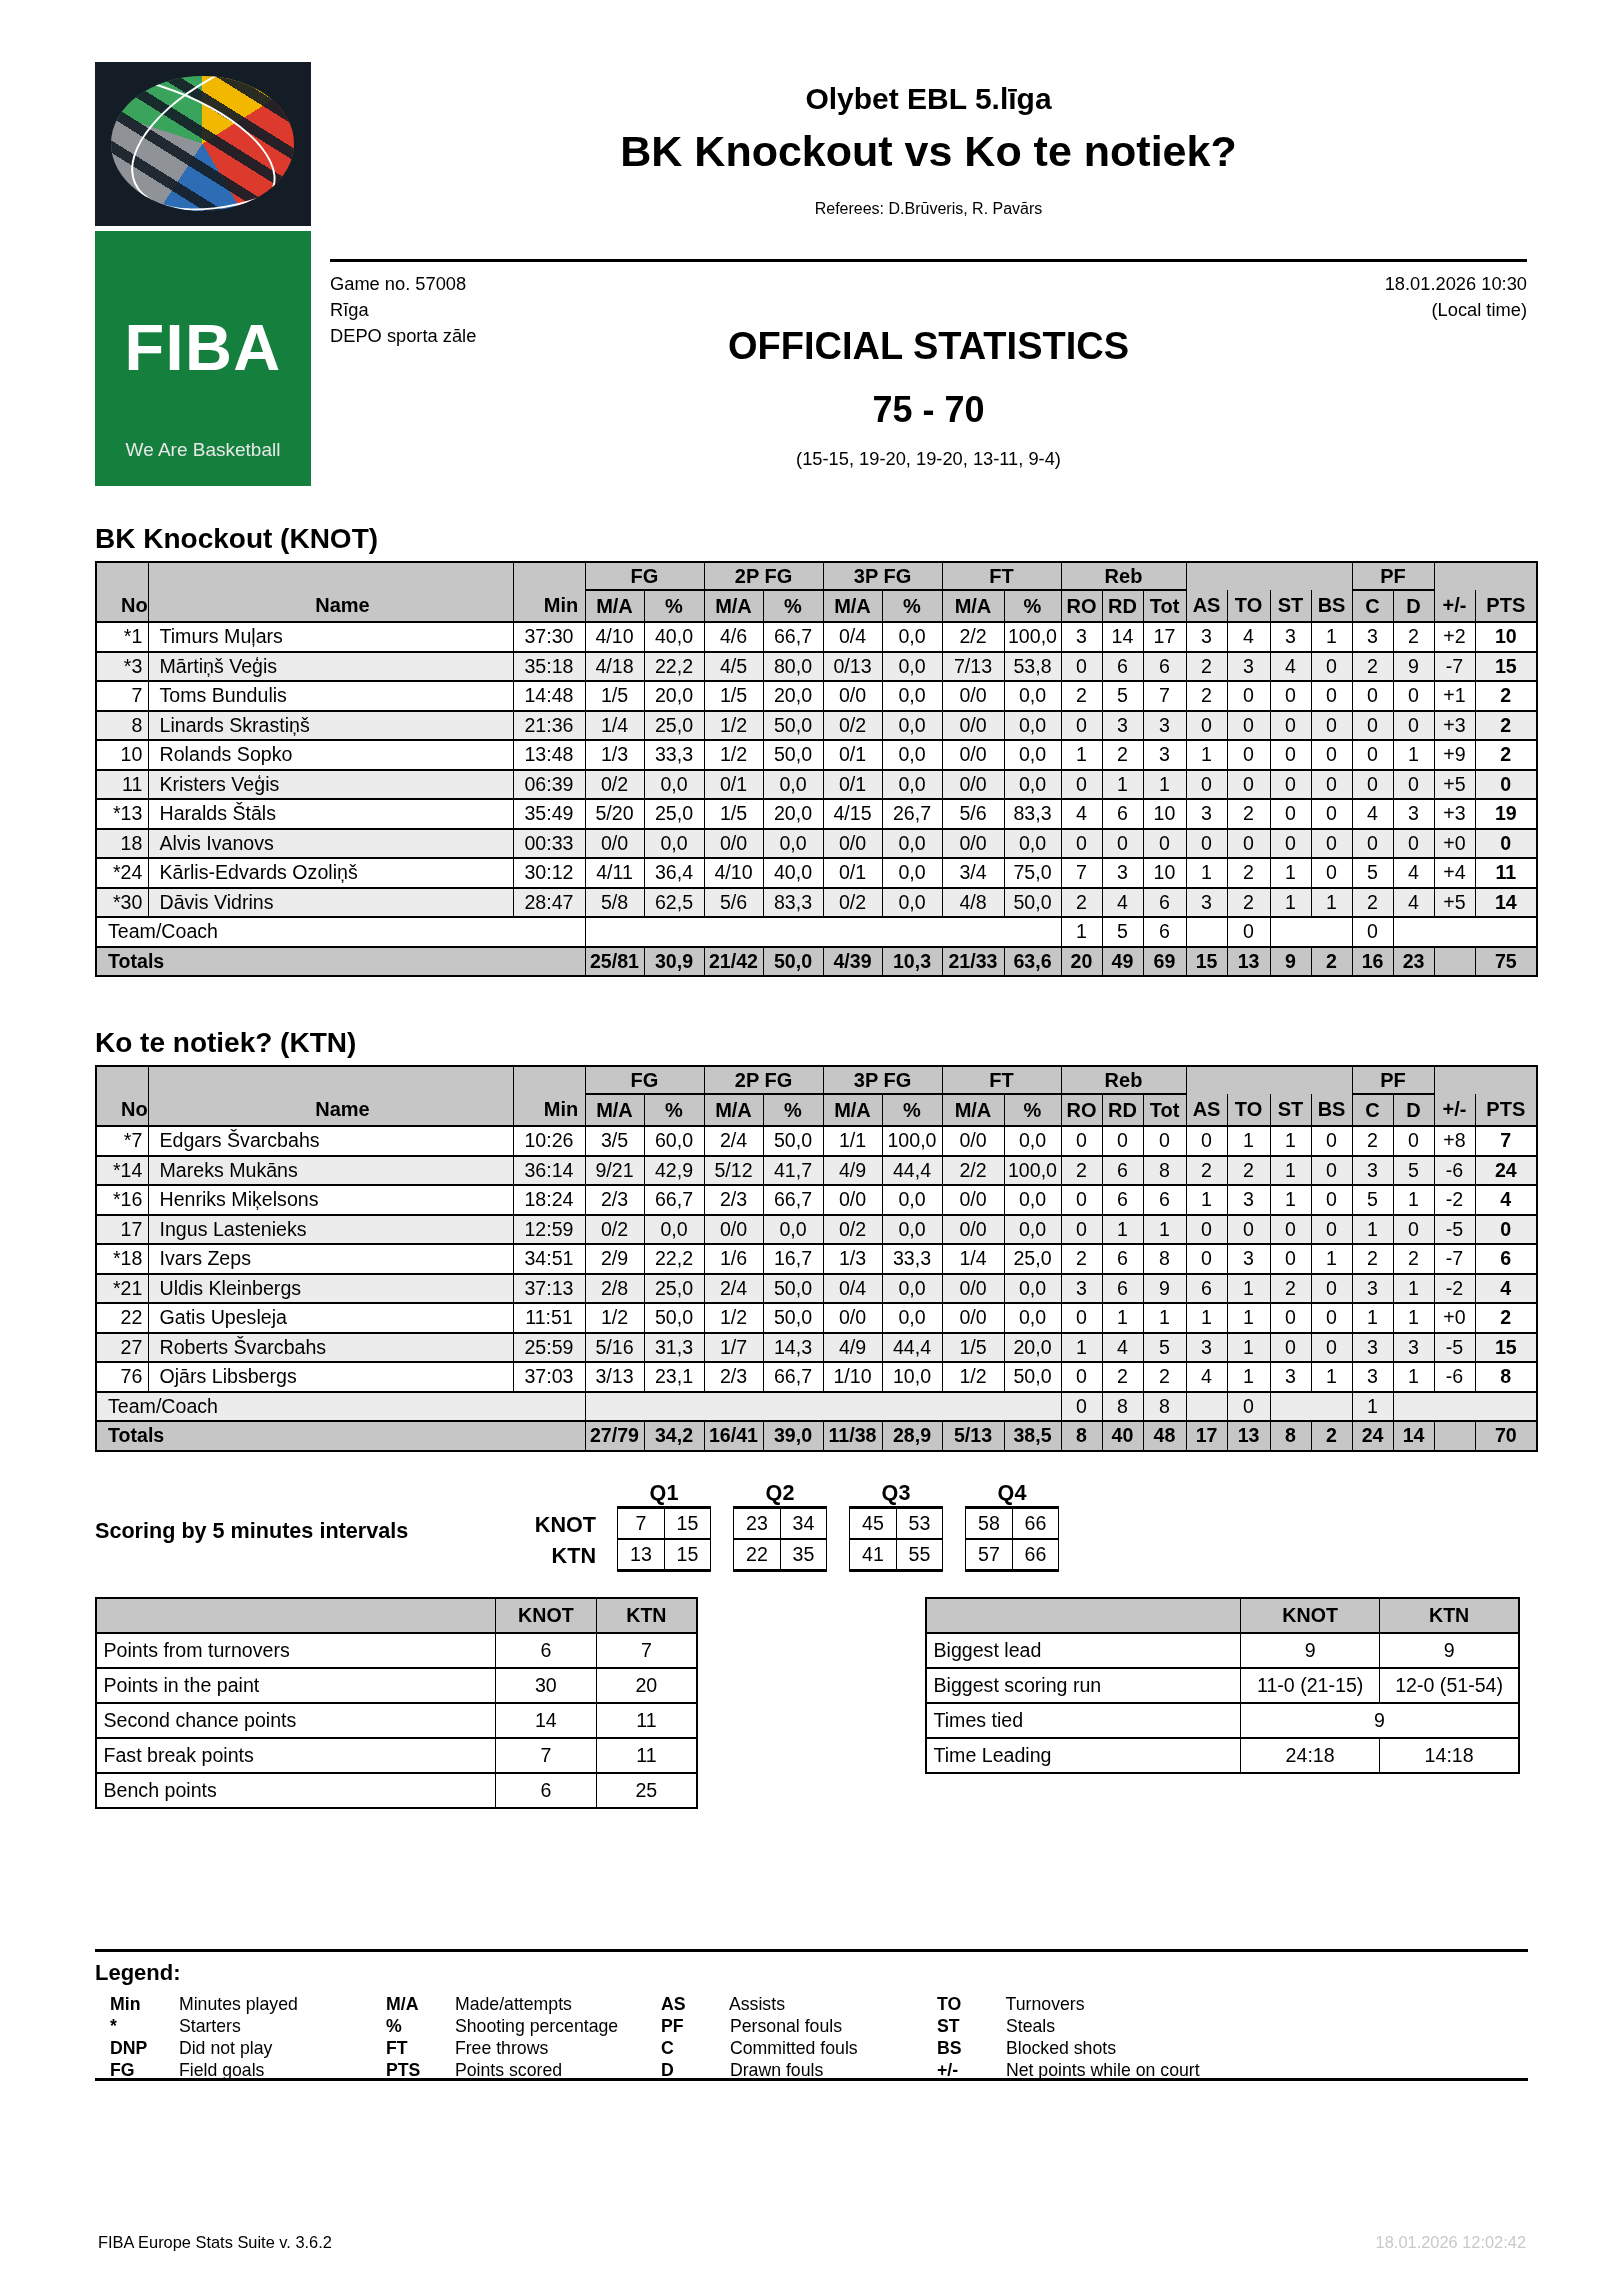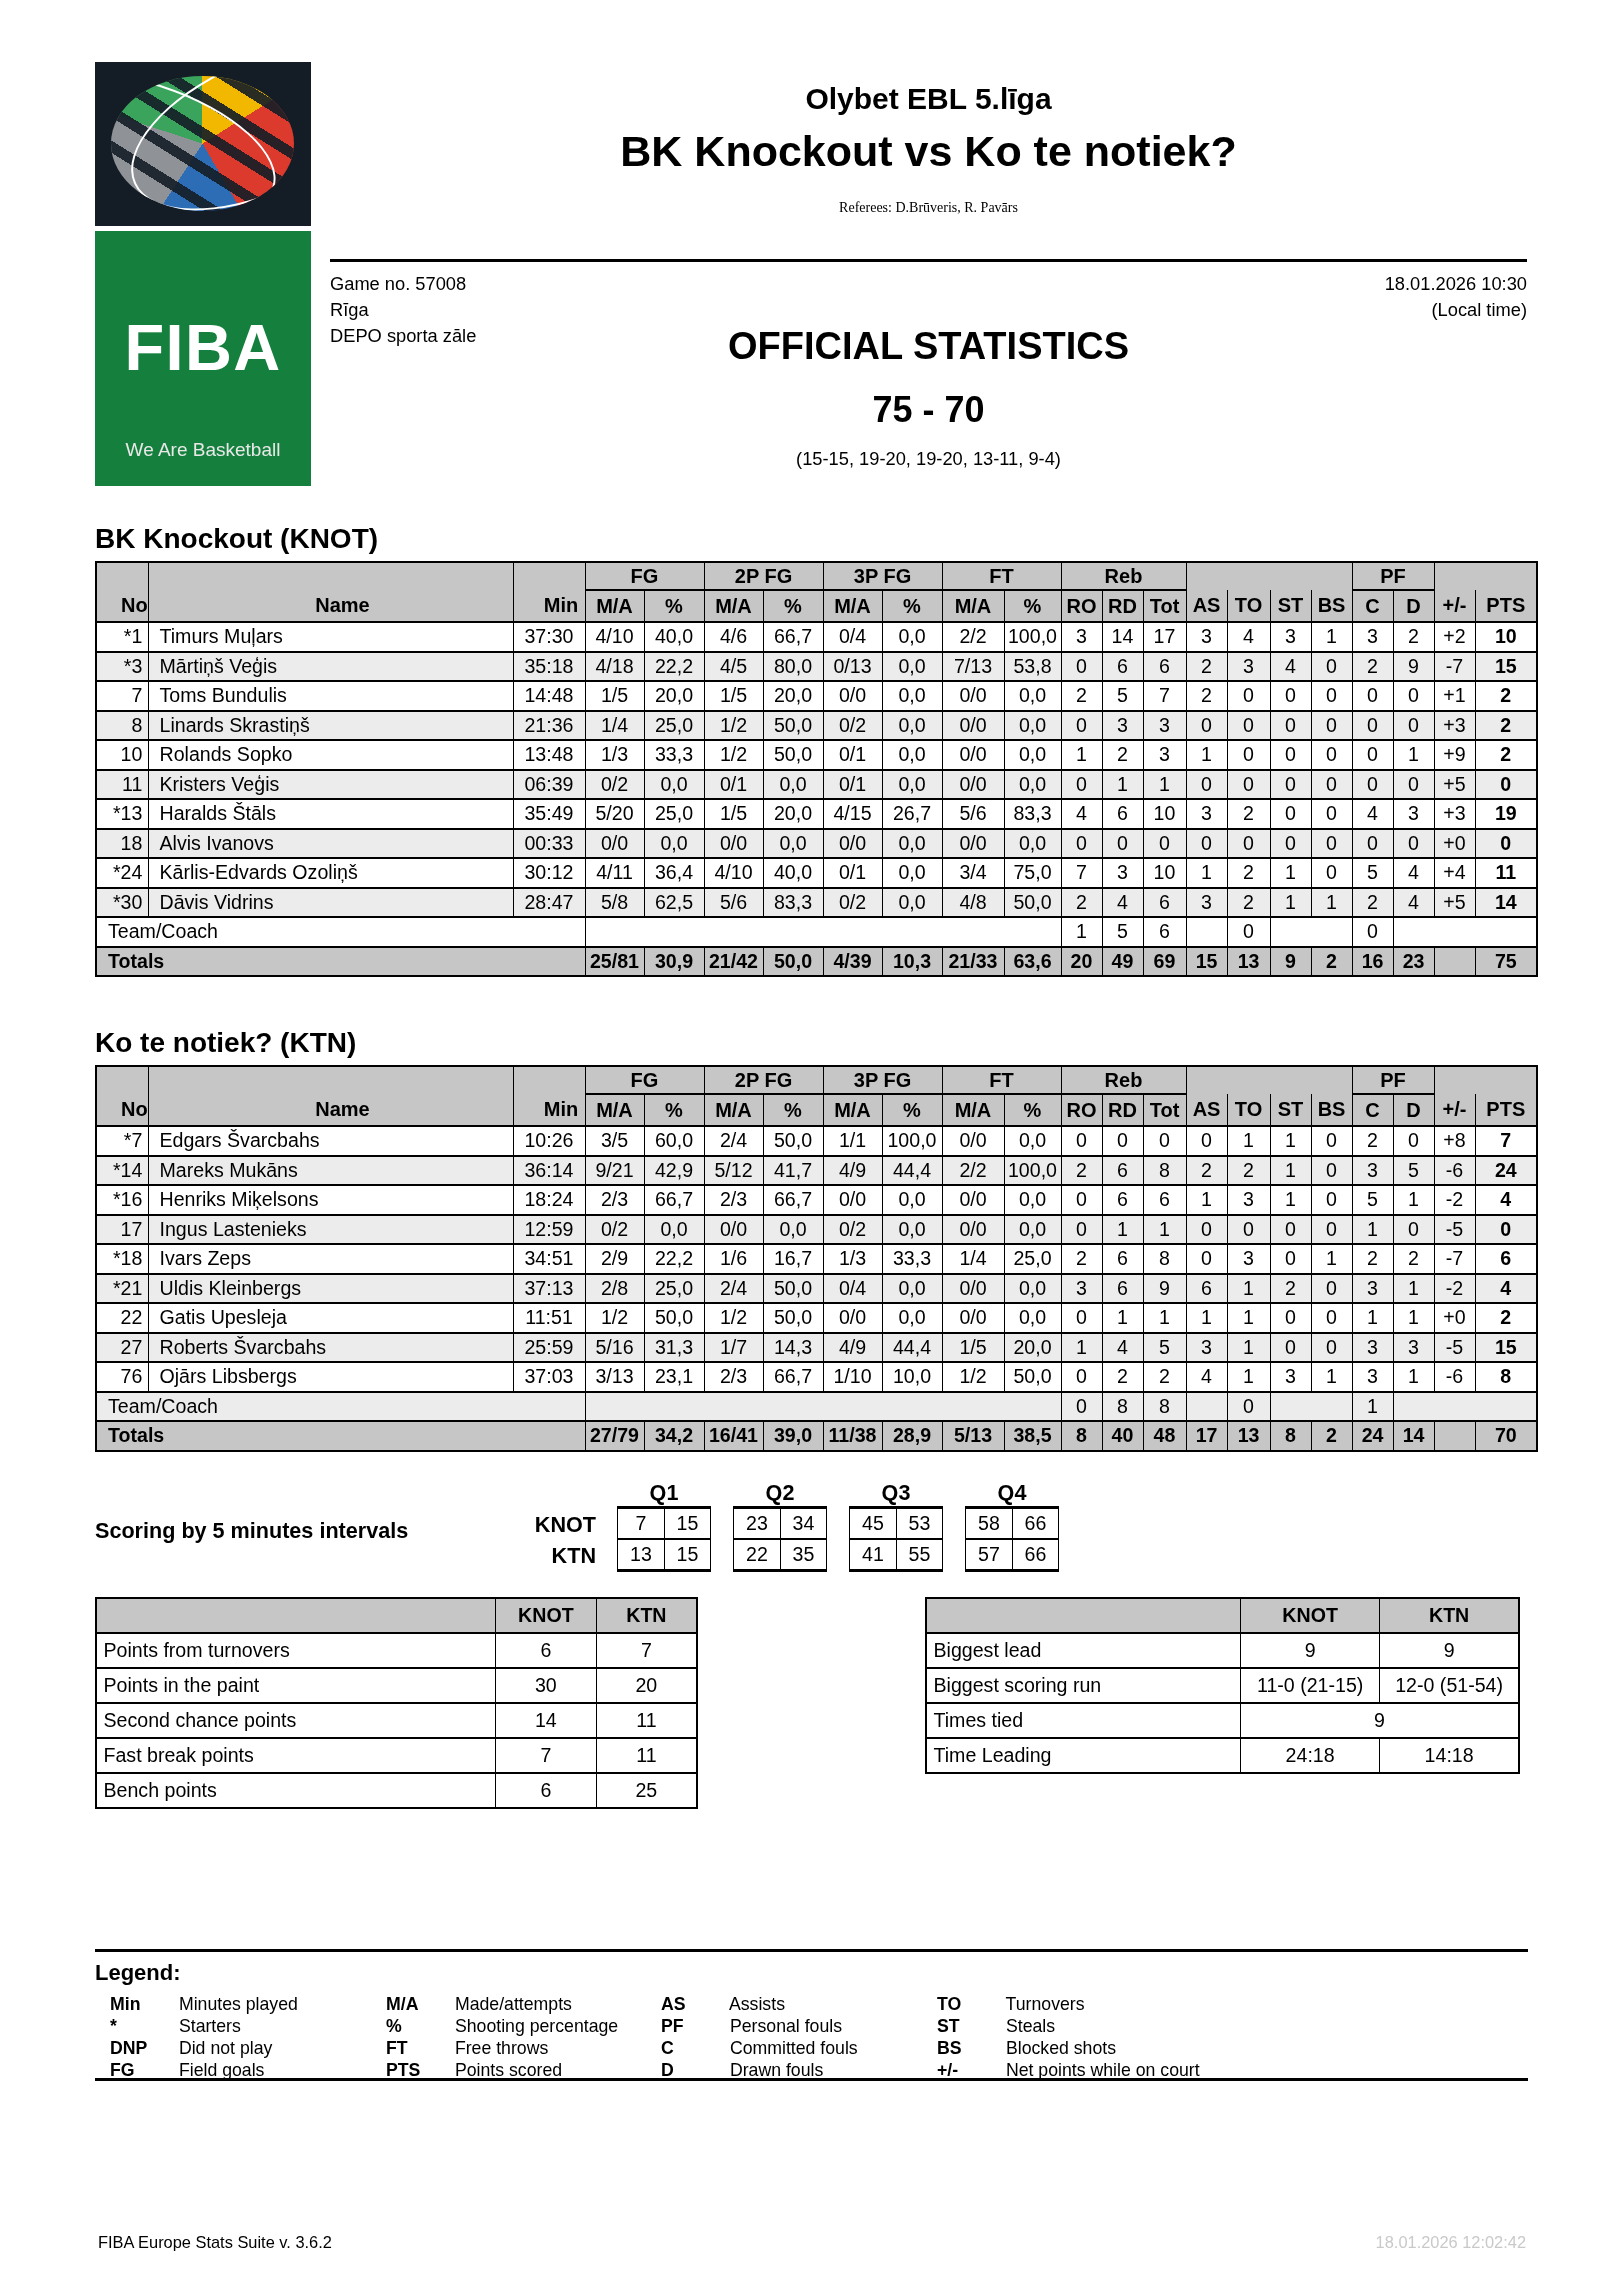--- a/index.html
+++ b/index.html
@@ -18,21 +18,21 @@
   .s1{width:150%;height:90%;left:-60%;top:4%;transform:rotate(18deg);}
   .s2{width:150%;height:96%;left:6%;top:-12%;transform:rotate(-24deg);}
   .logo-text-block{position:relative;margin-top:5.2px;width:216px;height:255px;background:#15803d;}
   .fiba-word{position:absolute;top:79px;width:100%;text-align:center;color:#fff;
              font-size:65px;font-weight:bold;letter-spacing:1.3px;}
   .fiba-tag{position:absolute;bottom:25px;width:100%;text-align:center;color:#e8e8e8;font-size:19px;}
   
   .hc{position:absolute;left:330px;width:1197px;text-align:center;}
   .league{top:82px;font-size:30px;font-weight:bold;text-align:center;}
   .matchup{top:127px;font-size:43px;font-weight:bold;}
-  .refs{top:200px;font-size:14px;font-family:Liberation Serif, serif;}
+  .refs{top:200px;font-size:16px;}
   .rule{position:absolute;left:330px;top:259px;width:1197px;height:2.6px;background:#000;}
   .meta-left{position:absolute;left:330px;top:271px;font-size:18.3px;line-height:26px;}
   .meta-right{position:absolute;left:330px;top:271px;width:1197px;text-align:right;font-size:18.3px;line-height:26px;}
   .doc-title{top:325px;font-size:38px;font-weight:bold;}
   .score{top:389px;font-size:36px;font-weight:bold;}
   .periods{top:448px;font-size:18.3px;}
   
   .team-title{position:absolute;left:95px;font-size:28px;font-weight:bold;}
   .tt1{top:523px;} .tt2{top:1027px;}
   .stat-table{position:absolute;left:95px;border-collapse:collapse;table-layout:fixed;width:1436px;

